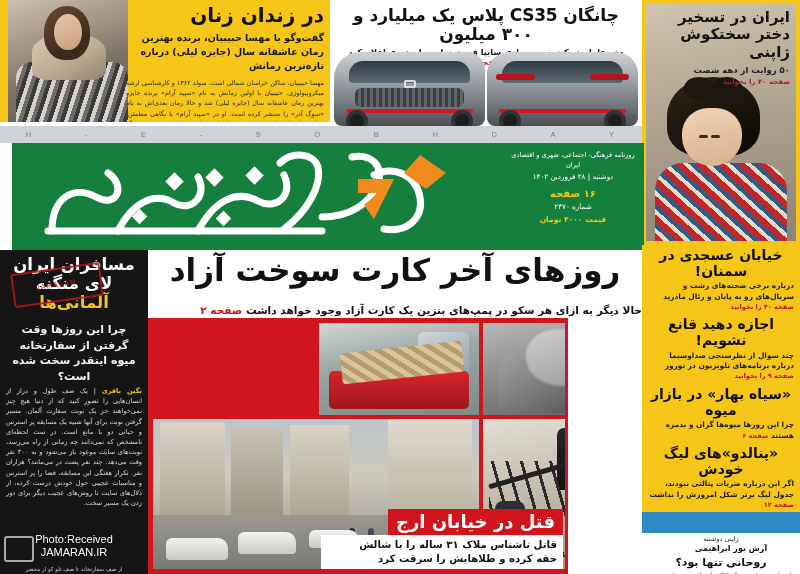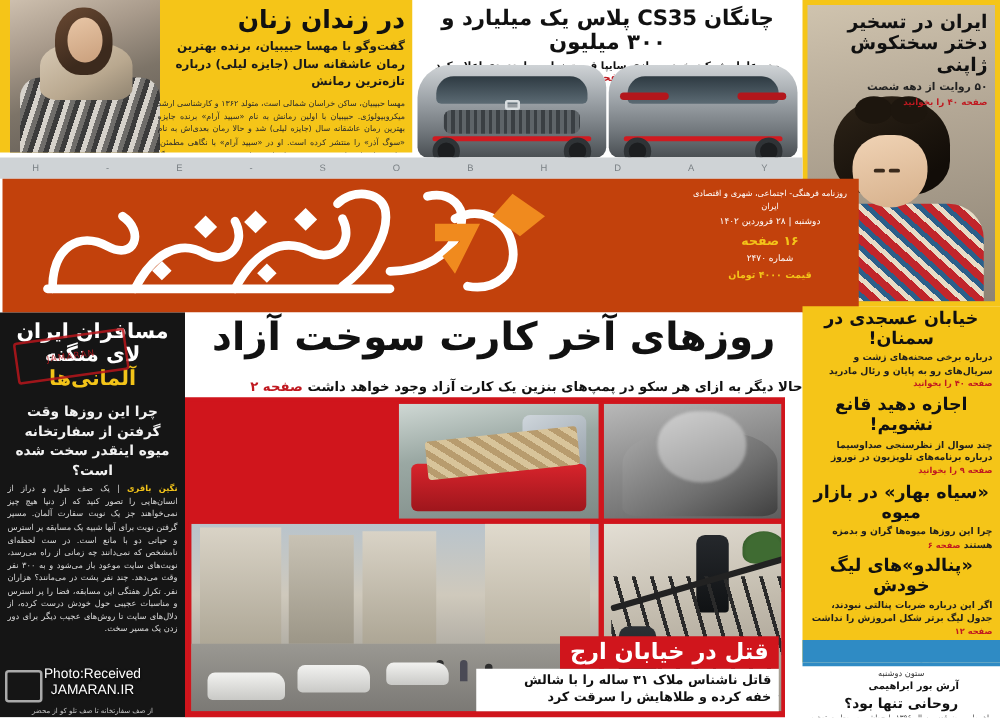--- a/index.html
+++ b/index.html
@@ -172,22 +172,22 @@
   .latin-strip {
     left: 0; top: 126px; width: 642px; height: 17px;
     background: #cfd3d6; color: #7a8085; font-size: 7.5px;
     letter-spacing: 2px; display: flex; align-items: center;
     justify-content: space-around; font-family: "Liberation Sans", sans-serif;
     direction: ltr;
   }
 
   
   .masthead {
-    left: 2px; top: 143px; width: 685px; height: 107px;
-    background: #c2410c; overflow: hidden;
+    left: 12px; top: 143px; width: 632px; height: 107px;
+    background: #15803d; overflow: hidden;
   }
   .logo-wrap {
     position: absolute; left: 10px; top: 2px; width: 450px; height: 102px;
   }
   .logo-svg { width: 100%; height: 100%; }
   .mast-info {
     position: absolute; right: 8px; top: 8px; width: 126px;
     text-align: center; color: #ffffff; line-height: 1.5;
   }
   .mi-desc { font-size: 6.6px; }
@@ -247,21 +247,21 @@
     position: absolute; left: 4px; bottom: 12px; width: 30px; height: 26px;
     border: 2px solid #cfcfcf; border-radius: 3px; opacity: .8;
   }
   .lc-footnote {
     position: absolute; left: 6px; right: 6px; bottom: 2px;
     font-size: 5.6px; color: #c8c8c8; text-align: center;
   }
 
   
   .montage {
-    left: 148px; top: 318px; width: 480px; height: 256px;
+    left: 148px; top: 318px; width: 420px; height: 256px;
     border: 3px solid #d0151c; background: #d0151c; overflow: hidden;
   }
   .m-cell { position: absolute; overflow: hidden; border: 2px solid #d0151c; }
   .m-portrait { left: 330px; top: 0; width: 158px; height: 96px;
     background: linear-gradient(165deg,#b9b9b9 0%,#8b8b8b 45%,#5c5c5c 100%); }
   .mp-head {
     position: absolute; left: 28%; top: 6%; width: 46%; height: 62%;
     border-radius: 45% 45% 50% 50%;
     background: linear-gradient(160deg,#cfcfcf 0%,#9a9a9a 100%);
     filter: blur(1.2px);
@@ -616,20 +616,20 @@
 
     <div class="rc-item">
       <div class="rc-title">از اعتصاب نویسندگان هالیوود چه می‌دانیم؟</div>
 
     </div>
   </div>
 
   <div class="abs col-box rtl">
     <div class="col-band"></div>
     <div class="col-author">
-      <div class="ca-label">ستون دوشنبه</div>
+      <div class="ca-label">ژاپنی دوشنبه</div>
       <div class="ca-name">آرش بور ابراهیمی</div>
     </div>
     <div class="col-title">روحانی تنها بود؟</div>
     <div class="col-body">راهپیمایی روز قدس سال ۱۳۹۶ با حواشی مربوط به توهین به رئیس‌جمهور وقت همراه شد. حالا بعد از سال‌ها...</div>
   </div>
 
 </div>
 
 </body></html>

